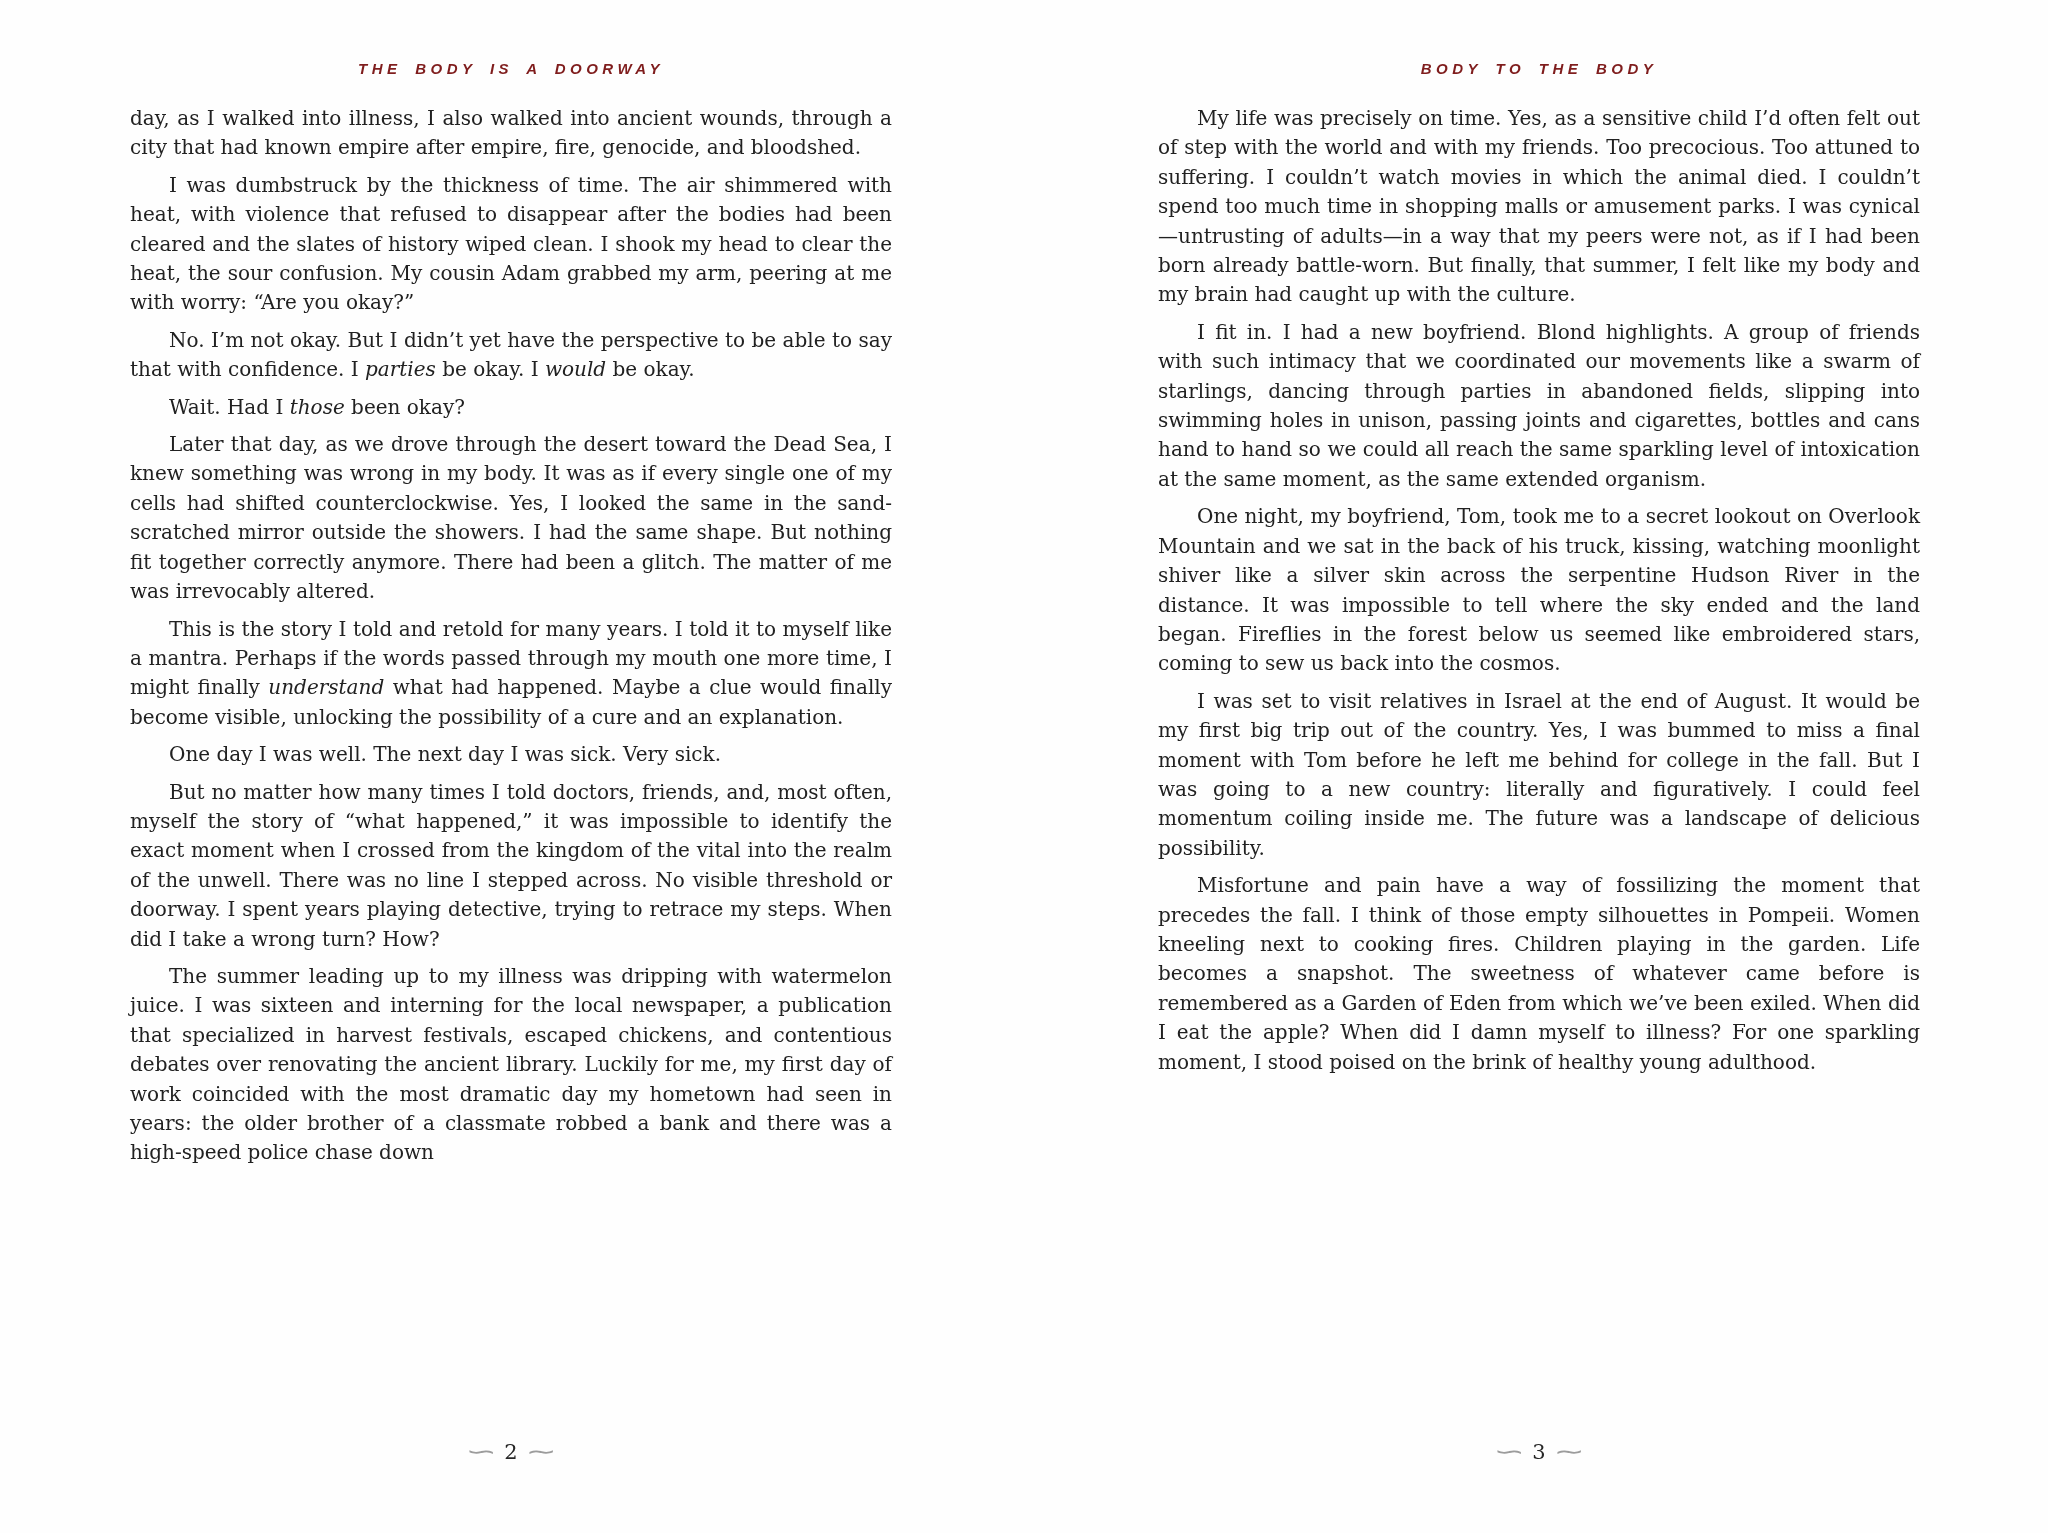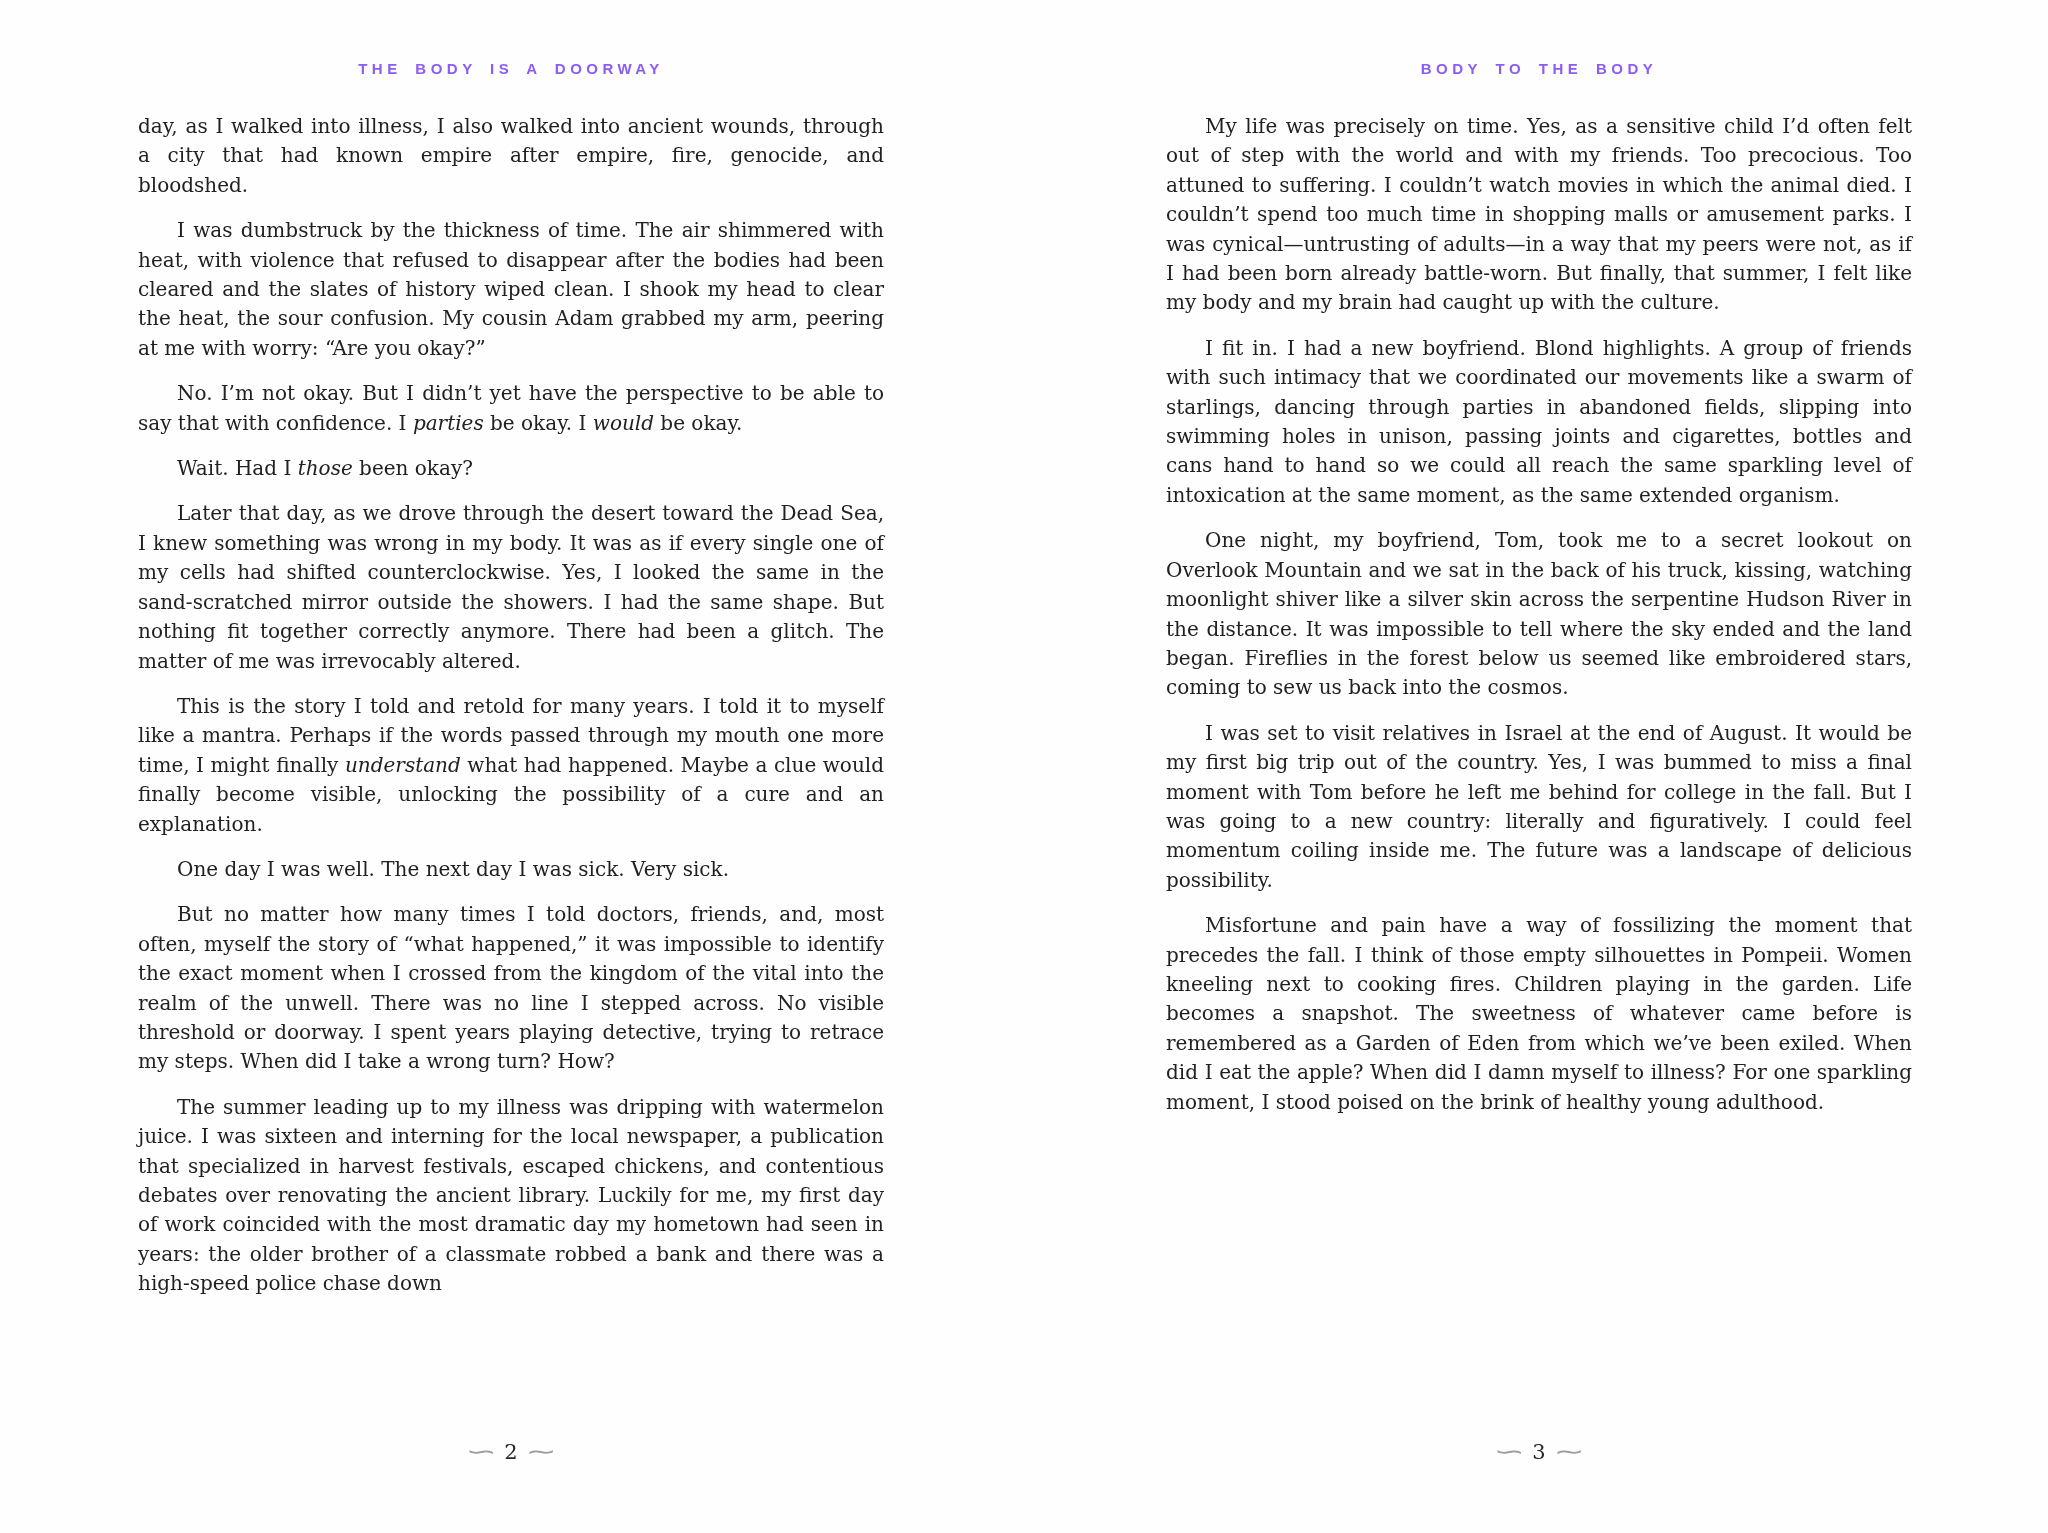--- a/index.html
+++ b/index.html
@@ -31,37 +31,38 @@
     position: absolute;
     top: 60px;
     left: 0;
     right: 0;
     text-align: center;
     font-family: "Liberation Sans", sans-serif;
     font-weight: 700;
     font-size: 15px;
     letter-spacing: 4.5px;
     word-spacing: 5px;
-    color: #8b5cf6;
+    color: #7f1d1d;
     white-space: nowrap;
+    font-style: italic;
   }
 
   .body-text {
     position: absolute;
     top: 96px;
     left: 0;
     right: 0;
     font-size: 20px;
     line-height: 29.4px;
     text-align: justify;
     color: #212121;
     hyphens: none;
   }
   .body-text p {
-    margin: 16px;
+    margin: 8px;
     padding: 0;
   }
   .body-text p.indent {
     text-indent: 39px;
   }
   .body-text em {
     font-style: italic;
   }
 
   .folio {

